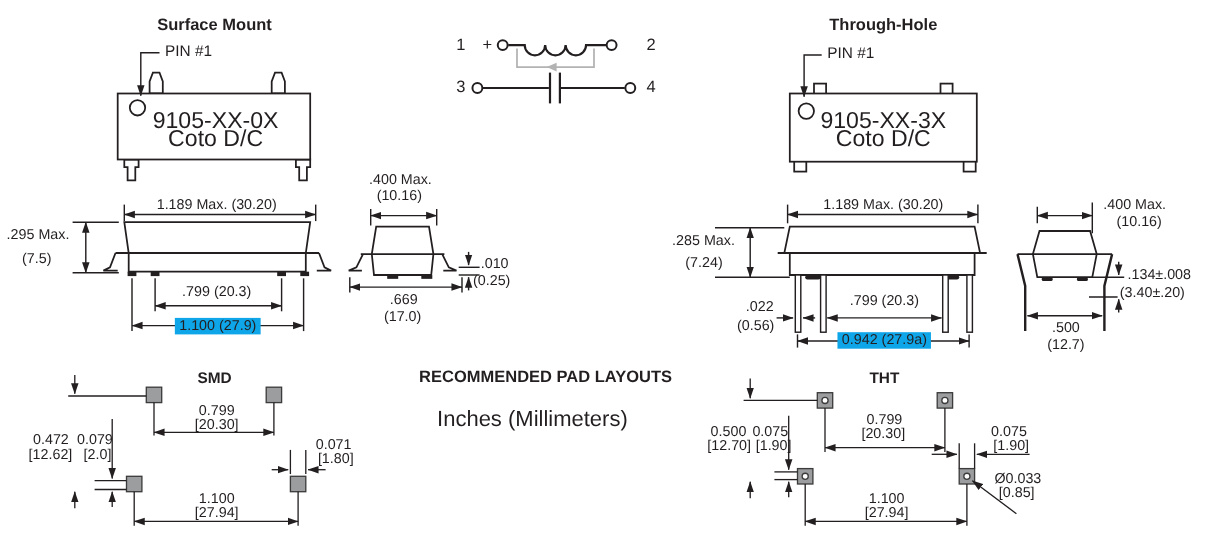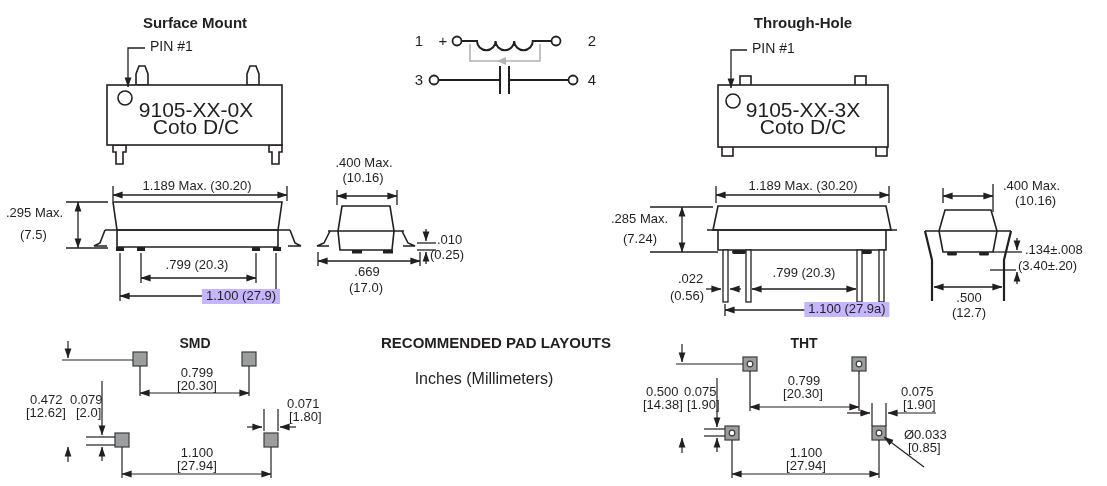--- a/index.html
+++ b/index.html
@@ -6,22 +6,22 @@
   #page{position:relative;width:1107px;height:486px;background:#fff;overflow:hidden;
         font-family:"Liberation Sans","DejaVu Sans",sans-serif;color:#231f20;}
   svg{position:absolute;left:0;top:0;}
   .lbl{position:absolute;white-space:nowrap;font-size:13px;line-height:1.12;color:#231f20;}
   .ctr{transform:translateX(-50%);}
   .ttl{font-weight:bold;font-size:15px;}
   .sub{font-weight:bold;font-size:14px;}
   .part{font-weight:normal;font-size:21px;}
   .pin{font-size:14px;text-align:right;}
   .num{font-size:15px;}
-  .units{font-size:16px;}
-  .wbg{background:#c4b5fd;padding:0 4px;margin-left:43px;}
+  .units{font-size:20px;}
+  .wbg{background:#0ea5e9;padding:0 4px;}
 </style>
 </head>
 <body>
 
 <div id="page">
 
 <svg width="1107" height="486" viewBox="0 0 1107 486">
   <defs>
     <marker id="ah" viewBox="0 0 10 8" refX="9.6" refY="4" markerWidth="10" markerHeight="8" markerUnits="userSpaceOnUse" orient="auto-start-reverse">
       <path d="M0,0.6 L10,4 L0,7.4 Z" fill="#231f20"></path>
@@ -229,21 +229,21 @@
 <div class="lbl" style="left:430px;top:248px">(0.25)</div>
 <div class="lbl ctr" style="left:367px;top:265px">.669</div>
 <div class="lbl ctr" style="left:366px;top:281px">(17.0)</div>
 
 <div class="lbl ctr" style="left:803px;top:179px">1.189 Max. (30.20)</div>
 <div class="lbl" style="left:611px;top:212px">.285 Max.</div>
 <div class="lbl" style="left:623px;top:232px">(7.24)</div>
 <div class="lbl" style="left:678px;top:272px">.022</div>
 <div class="lbl" style="left:670px;top:289px">(0.56)</div>
 <div class="lbl ctr" style="left:804px;top:266px">.799 (20.3)</div>
-<div class="lbl ctr wbg" style="left:804px;top:302px">1.100 (27.9a)</div>
+<div class="lbl ctr wbg" style="left:804px;top:302px">0.942 (27.9a)</div>
 
 <div class="lbl" style="left:1003px;top:179px">.400 Max.</div>
 <div class="lbl" style="left:1015px;top:194px">(10.16)</div>
 <div class="lbl" style="left:1025px;top:243px">.134±.008</div>
 <div class="lbl" style="left:1018px;top:259px">(3.40±.20)</div>
 <div class="lbl ctr" style="left:969px;top:291px">.500</div>
 <div class="lbl ctr" style="left:969px;top:306px">(12.7)</div>
 
 <div class="lbl ttl ctr" style="left:496px;top:335px">RECOMMENDED PAD LAYOUTS</div>
 <div class="lbl units ctr" style="left:484px;top:370px">Inches (Millimeters)</div>
@@ -257,21 +257,21 @@
 <div class="lbl" style="left:70px;top:393px">0.079</div>
 <div class="lbl" style="left:76px;top:406px">[2.0]</div>
 <div class="lbl" style="left:287px;top:397px">0.071</div>
 <div class="lbl" style="left:289px;top:410px">[1.80]</div>
 <div class="lbl ctr" style="left:197px;top:446px">1.100</div>
 <div class="lbl ctr" style="left:197px;top:459px">[27.94]</div>
 
 <div class="lbl ctr" style="left:804px;top:374px">0.799</div>
 <div class="lbl ctr" style="left:803px;top:387px">[20.30]</div>
 <div class="lbl" style="left:646px;top:385px">0.500</div>
-<div class="lbl" style="left:643px;top:398px">[14.38]</div>
+<div class="lbl" style="left:643px;top:398px">[12.70]</div>
 <div class="lbl" style="left:684px;top:385px">0.075</div>
 <div class="lbl" style="left:687px;top:398px">[1.90]</div>
 <div class="lbl" style="left:901px;top:385px">0.075</div>
 <div class="lbl" style="left:903px;top:398px">[1.90]</div>
 <div class="lbl ctr" style="left:806px;top:446px">1.100</div>
 <div class="lbl ctr" style="left:806px;top:459px">[27.94]</div>
 <div class="lbl" style="left:904px;top:428px">Ø0.033</div>
 <div class="lbl" style="left:908px;top:441px">[0.85]</div>
 
 </div>

